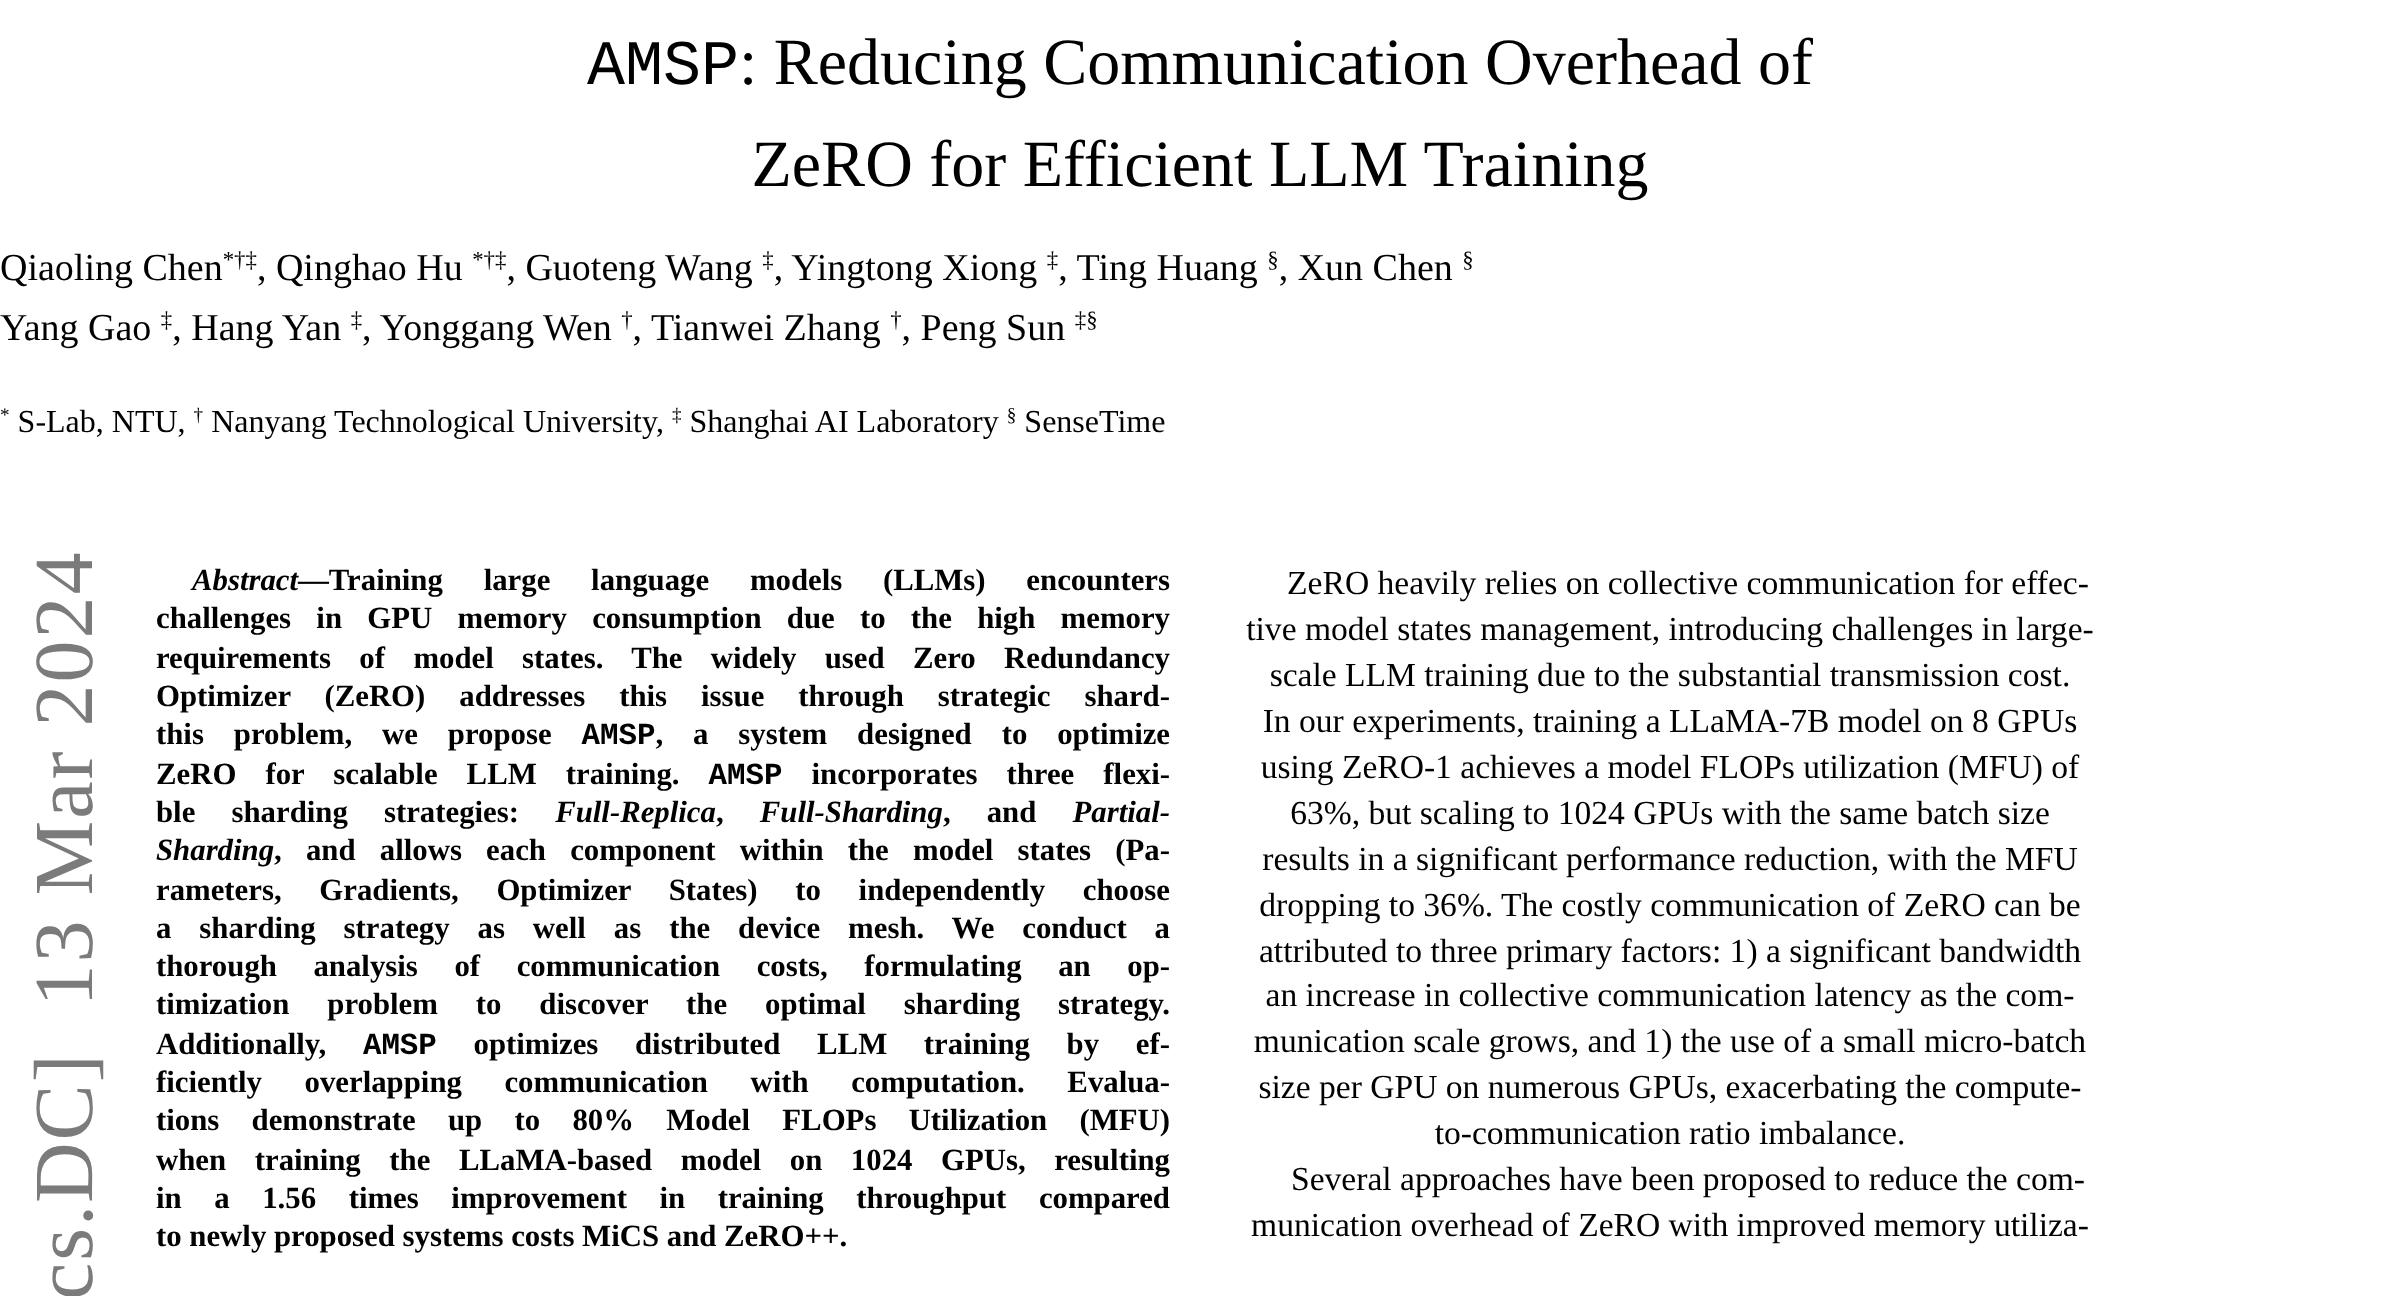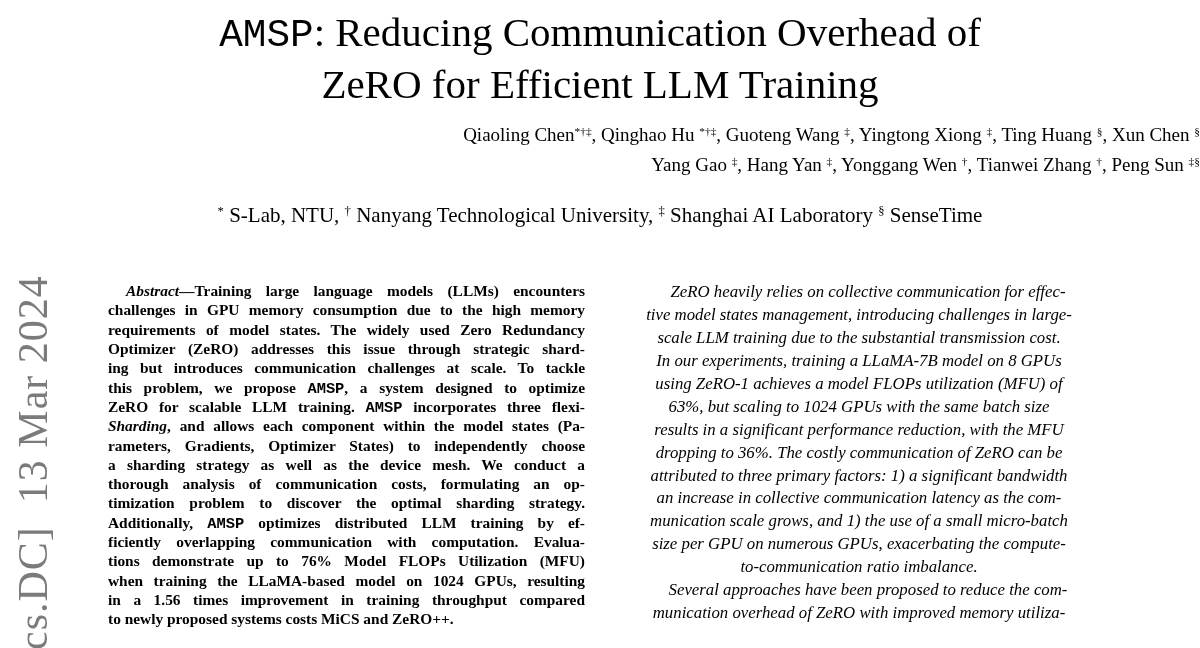--- a/index.html
+++ b/index.html
@@ -3,33 +3,33 @@
 <meta charset="utf-8">
 <style>
   html,body{margin:0;padding:0;background:#ffffff;}
   .page{position:relative;width:1200px;height:648px;background:#ffffff;overflow:hidden;
         font-family:"Liberation Serif",serif;color:#000;}
   .mono{font-family:"Liberation Mono","DejaVu Sans Mono",monospace;}
   .it{font-style:italic;}
   .sp{font-size:0.60em;vertical-align:0.55em;line-height:0;}
 
   .title{position:absolute;top:8px;left:0;width:100%;text-align:center;
-         font-size:41px;line-height:49px;}
+         font-size:33px;line-height:49px;}
   .title .mono{font-size:0.96em;}
 
-  .authors{position:absolute;top:120px;left:0;width:100%;text-align:right;
+  .authors{position:absolute;top:120px;left:0;width:100%;text-align:left;
            font-size:19px;line-height:30px;}
-  .affil{position:absolute;top:203px;left:0;width:100%;text-align:center;font-size:21px;}
+  .affil{position:absolute;top:203px;left:0;width:100%;font-size:16px;}
 
   .colL{position:absolute;left:78px;top:281px;width:507px;
         font-size:15.4px;line-height:19.32px;font-weight:bold;}
-  .colR{position:absolute;left:613px;top:281px;width:492px;
-        font-size:16.8px;line-height:22.95px;font-style:italic;}
+  .colR{position:absolute;left:589px;top:281px;width:492px;
+        font-size:16.8px;line-height:22.95px;}
   .tl{overflow:hidden;}
-  .colL .tl{height:19.32px;margin-left:30px;}
+  .colL .tl{height:19.32px;}
   .colR .tl{height:22.95px;text-align:center;}
   .j{text-align:justify;}
   .j::after{content:"";display:inline-block;width:100%;height:0;}
   .ind{text-indent:18px;}
 
   .stamp{position:absolute;left:9px;top:665px;transform:rotate(-90deg);
          transform-origin:0 0;font-size:42px;line-height:48px;white-space:pre;
          letter-spacing:1px;}
 </style>
 </head>
@@ -49,31 +49,31 @@
     <div><span>Yang Gao </span><sup class="sp">‡</sup>, <span>Hang Yan </span><sup class="sp">‡</sup>, <span>Yonggang Wen </span><sup class="sp">†</sup>, <span>Tianwei Zhang </span><sup class="sp">†</sup>, <span>Peng Sun </span><sup class="sp">‡§</sup></div>
   </div>
 
   <div class="affil"><sup class="sp">*</sup><span> S-Lab, NTU, </span><sup class="sp">†</sup><span> Nanyang Technological University, </span><sup class="sp">‡</sup><span> Shanghai AI Laboratory </span><sup class="sp">§</sup><span> SenseTime</span></div>
 
   <div class="colL">
       <div class="tl j ind"><span class="it">Abstract</span><span>—Training large language models (LLMs) encounters</span></div>
       <div class="tl j"><span>challenges in GPU memory consumption due to the high memory</span></div>
       <div class="tl j"><span>requirements of model states. The widely used Zero Redundancy</span></div>
       <div class="tl j"><span>Optimizer (ZeRO) addresses this issue through strategic shard-</span></div>
-      <div class="tl j"><span>ing but introduces communication challenges at scale. To tackle</span></div>
       <div class="tl j"><span>this problem, we propose </span><span class="mono">AMSP</span><span>, a system designed to optimize</span></div>
       <div class="tl j"><span>ZeRO for scalable LLM training. </span><span class="mono">AMSP</span><span> incorporates three flexi-</span></div>
+      <div class="tl j"><span>ble sharding strategies: </span><span class="it">Full-Replica</span><span>, </span><span class="it">Full-Sharding</span><span>, and </span><span class="it">Partial-</span></div>
       <div class="tl j"><span class="it">Sharding</span><span>, and allows each component within the model states (Pa-</span></div>
       <div class="tl j"><span>rameters, Gradients, Optimizer States) to independently choose</span></div>
       <div class="tl j"><span>a sharding strategy as well as the device mesh. We conduct a</span></div>
       <div class="tl j"><span>thorough analysis of communication costs, formulating an op-</span></div>
       <div class="tl j"><span>timization problem to discover the optimal sharding strategy.</span></div>
       <div class="tl j"><span>Additionally, </span><span class="mono">AMSP</span><span> optimizes distributed LLM training by ef-</span></div>
       <div class="tl j"><span>ficiently overlapping communication with computation. Evalua-</span></div>
-      <div class="tl j"><span>tions demonstrate up to 76% Model FLOPs Utilization (MFU)</span></div>
+      <div class="tl j"><span>tions demonstrate up to 80% Model FLOPs Utilization (MFU)</span></div>
       <div class="tl j"><span>when training the LLaMA-based model on 1024 GPUs, resulting</span></div>
       <div class="tl j"><span>in a 1.56 times improvement in training throughput compared</span></div>
       <div class="tl"><span>to newly proposed systems costs MiCS and ZeRO++.</span></div>
     </div>
 
   <div class="colR">
       <div class="tl j ind"><span>ZeRO heavily relies on collective communication for effec-</span></div>
       <div class="tl j"><span>tive model states management, introducing challenges in large-</span></div>
       <div class="tl j"><span>scale LLM training due to the substantial transmission cost.</span></div>
       <div class="tl j"><span>In our experiments, training a LLaMA-7B model on 8 GPUs</span></div>

